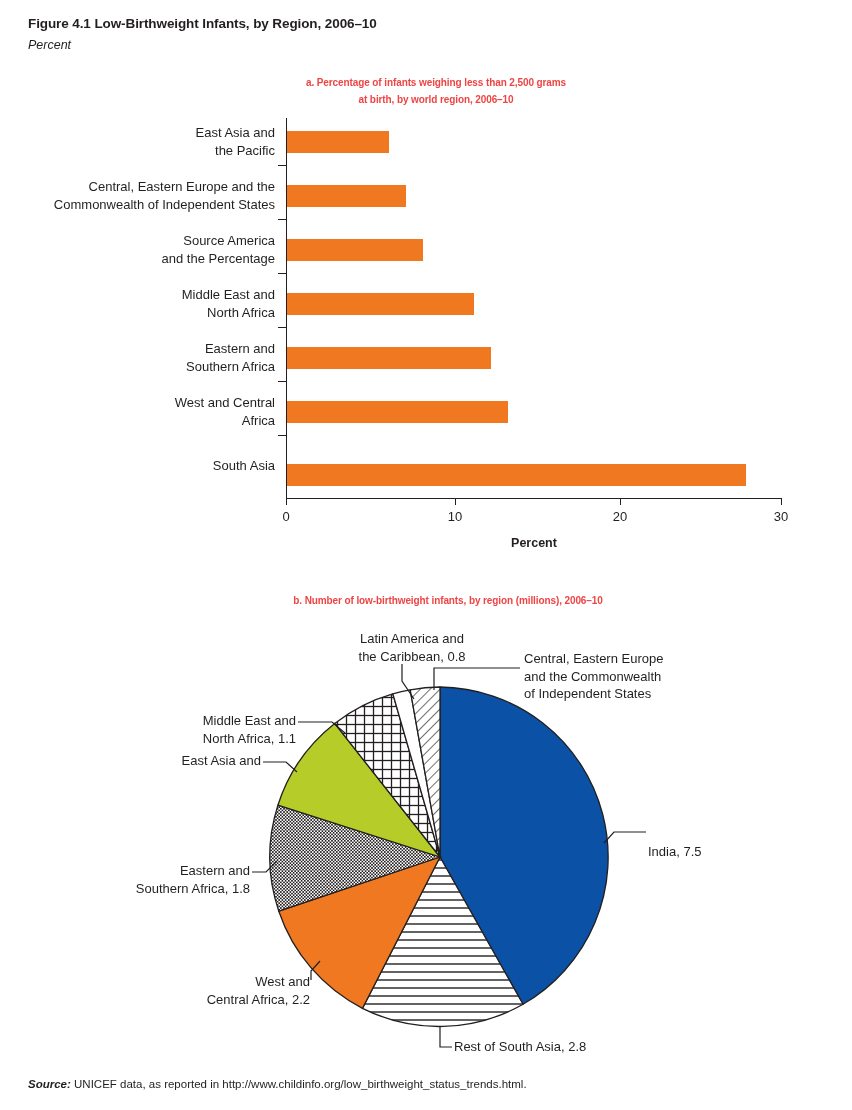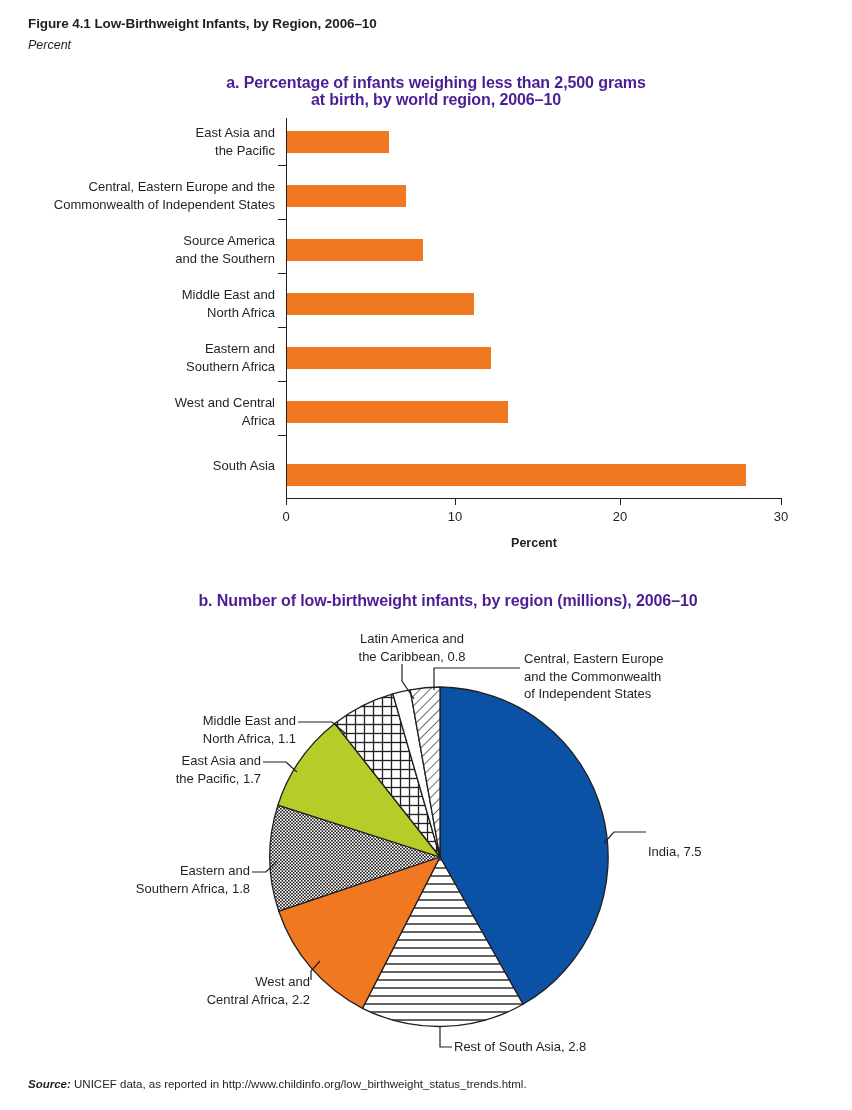--- a/index.html
+++ b/index.html
@@ -15,21 +15,21 @@
     position:absolute;left:28px;top:16px;
     font-size:13.5px;font-weight:bold;letter-spacing:-0.1px;
     color:#231f20;white-space:nowrap;
   }
   .fig-subtitle{
     position:absolute;left:28px;top:38px;
     font-size:12.5px;font-style:italic;color:#231f20;
   }
   .panel-title{
     position:absolute;text-align:center;
-    font-size:16px;font-weight:bold;color:#4c1d95;
+    font-size:10px;font-weight:bold;color:#ef4444;
     line-height:17px;letter-spacing:-0.1px;
   }
   #panel-a-title{left:176px;top:74px;width:520px;}
   #panel-b-title{left:138px;top:592px;width:620px;}
 
   
   #bar-panel{position:absolute;left:0;top:118px;width:852px;height:440px;}
   .bar-row{position:absolute;left:0;width:852px;}
   .bar-label{
     position:absolute;left:0px;width:275px;
@@ -92,21 +92,21 @@
       <div>Central, Eastern Europe and the</div>
       <div>Commonwealth of Independent States</div>
     </div>
     <div class="bar-rect" style="left:287px;top:13px;width:119px;"></div>
     <div class="bar-tick" style="top:47px;"></div>
   </div>
 
   <div class="bar-row" style="top:108px;">
     <div class="bar-label" style="top:6px;">
       <div>Source America</div>
-      <div>and the Southern</div>
+      <div>and the Percentage</div>
     </div>
     <div class="bar-rect" style="left:287px;top:13px;width:136px;"></div>
     <div class="bar-tick" style="top:47px;"></div>
   </div>
 
   <div class="bar-row" style="top:162px;">
     <div class="bar-label" style="top:6px;">
       <div>Middle East and</div>
       <div>North Africa</div>
     </div>
@@ -215,21 +215,20 @@
   <div>Central Africa, 2.2</div>
 </div>
 
 <div class="pie-label r" style="left:10px;top:862px;width:240px;">
   <div>Eastern and</div>
   <div>Southern Africa, 1.8</div>
 </div>
 
 <div class="pie-label r" style="left:23px;top:752px;width:238px;">
   <div>East Asia and</div>
-  <div>the Pacific, 1.7</div>
 </div>
 
 <div class="pie-label r" style="left:58px;top:712px;width:238px;">
   <div>Middle East and</div>
   <div>North Africa, 1.1</div>
 </div>
 
 <div class="pie-label c" style="left:312px;top:630px;width:200px;">
   <div>Latin America and</div>
   <div>the Caribbean, 0.8</div>

